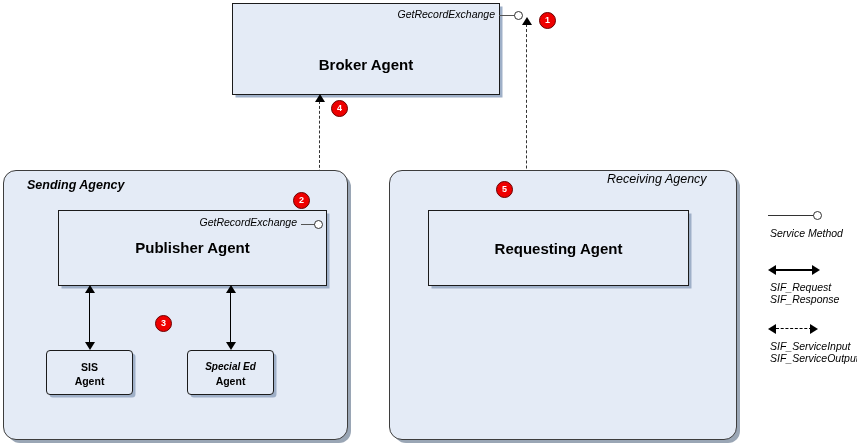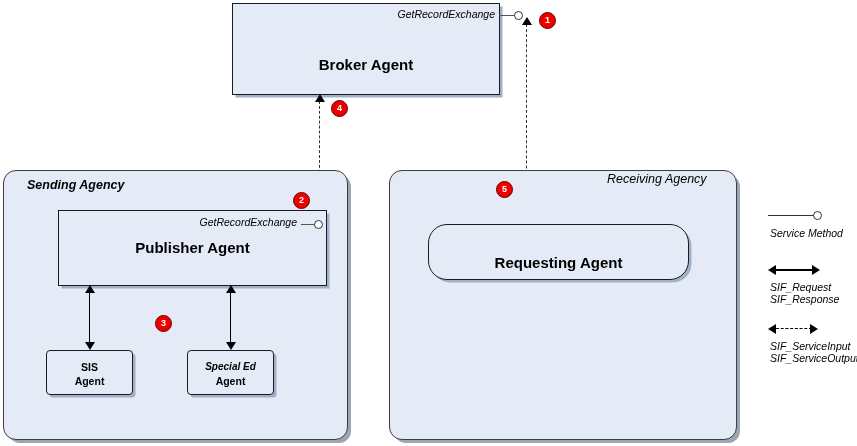--- a/index.html
+++ b/index.html
@@ -207,21 +207,21 @@
   <div class="arrow-up" style="left:84.5px; top:285px;"></div>
   <div class="arrow-down" style="left:84.5px; top:342px;"></div>
 
   <div class="vline-solid" style="left:230px; top:292px; height:52px;"></div>
   <div class="arrow-up" style="left:225.5px; top:285px;"></div>
   <div class="arrow-down" style="left:225.5px; top:342px;"></div>
 
   <div class="agency" style="left:389px; top:170px; width:348px; height:270px;"></div>
   <div class="agency-label" style="left:607px; top:172px;">Receiving Agency</div>
 
-  <div class="node" style="left:428px; top:224px; width:261px; height:56px;border-radius:19px;">
+  <div class="node" style="left:428px; top:210px; width:261px; height:76px;">
     <div class="node-title" style="top:29px; font-size:15px;">Requesting Agent</div>
   </div>
 
   <div class="marker" style="left:539px; top:12px;">1</div>
   <div class="marker" style="left:293px; top:192px;">2</div>
   <div class="marker" style="left:155px; top:315px;">3</div>
   <div class="marker" style="left:331px; top:100px;">4</div>
   <div class="marker" style="left:496px; top:181px;">5</div>
 
   <div class="legend" style="left:0; top:0; width:857px; height:446px; pointer-events:none;">

